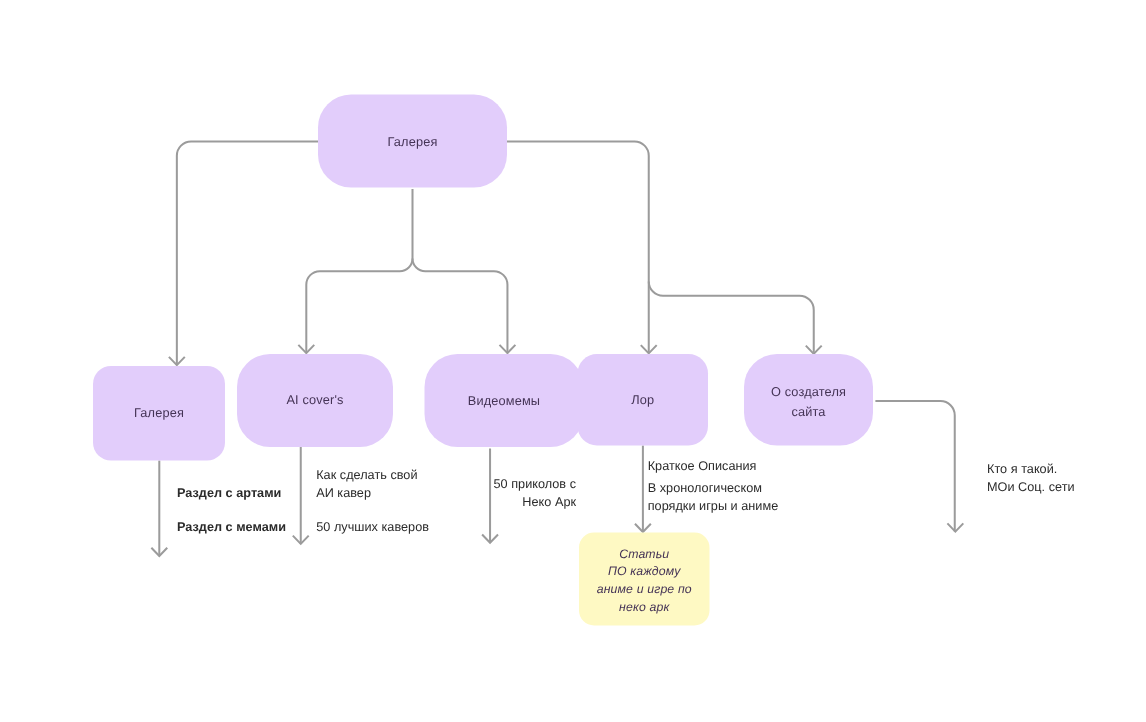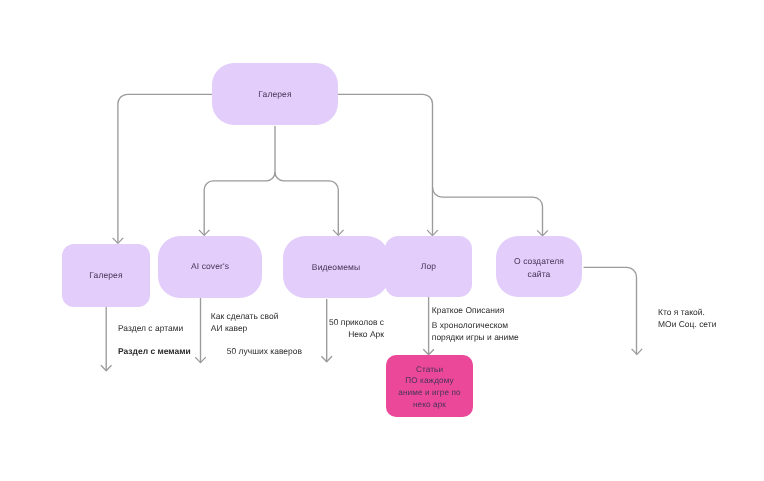--- a/index.html
+++ b/index.html
@@ -78,34 +78,34 @@
     <div class="node" style="left: 283px; top: 236px; width: 106px; height: 62px; background: rgb(226, 205, 251); color: rgb(68, 51, 85); border-radius: 22px; font-size: 8.5px; line-height: 12.2px;">
       <span class="node-label">Видеомемы</span>
     </div>
     <div class="node" style="left: 385px; top: 236px; width: 87px; height: 61px; background: rgb(226, 205, 251); color: rgb(68, 51, 85); border-radius: 13px; font-size: 8.5px; line-height: 12.2px;">
       <span class="node-label">Лор</span>
     </div>
     <div class="node" style="left: 496px; top: 236px; width: 86px; height: 61px; background: rgb(226, 205, 251); color: rgb(68, 51, 85); border-radius: 22px; font-size: 8.5px; line-height: 12.2px;">
       <span class="node-label" style="transform: translateY(1px);">О создателя
 сайта</span>
     </div>
-    <div class="node" style="left: 386px; top: 355.4px; width: 87px; height: 61.6px; background: #ec4899; color: rgb(68, 51, 85); border-radius: 10px; font-size: 8.2px; line-height: 11.7px;">
+    <div class="node" style="left: 386px; top: 355.4px; width: 87px; height: 61.6px; background: #fef9c3; color: rgb(68, 51, 85); border-radius: 10px; font-size: 8.2px; line-height: 11.7px; font-style: italic;">
       <span class="node-label" style="transform: translateY(1px);">Статьи
 ПО каждому
 аниме и игре по
 неко арк</span>
     </div>
   </div>
 
   <div id="note-layer">
-    <div class="note" style="left: 118px; top: 322px; color: rgb(43, 43, 43);">Раздел с артами</div>
+    <div class="note" style="left: 118px; top: 322px; color: rgb(43, 43, 43); font-weight: bold;">Раздел с артами</div>
     <div class="note" style="left: 118px; top: 345px; color: rgb(43, 43, 43); font-weight: bold;">Раздел с мемами</div>
     <div class="note" style="left: 210.8px; top: 310px; color: rgb(43, 43, 43);">Как сделать  свой
 АИ кавер</div>
-    <div class="note" style="left: 210.8px; top: 345px; color: rgb(43, 43, 43); margin-left: 16px;">50 лучших каверов</div>
+    <div class="note" style="left: 210.8px; top: 345px; color: rgb(43, 43, 43);">50 лучших каверов</div>
     <div class="note" style="left: 329px; top: 316px; color: rgb(43, 43, 43); text-align: right;">50 приколов с
 Неко Арк</div>
     <div class="note" style="left: 431.8px; top: 304px; color: rgb(43, 43, 43); text-align: right;">Краткое Описания</div>
     <div class="note" style="left: 431.8px; top: 319px; color: rgb(43, 43, 43);">В хронологическом
 порядки игры и аниме</div>
     <div class="note" style="left: 644px; top: 306px; color: rgb(43, 43, 43); margin-left: 14px;">Кто я такой.
 МОи Соц. сети</div>
   </div>
 
 </div>

